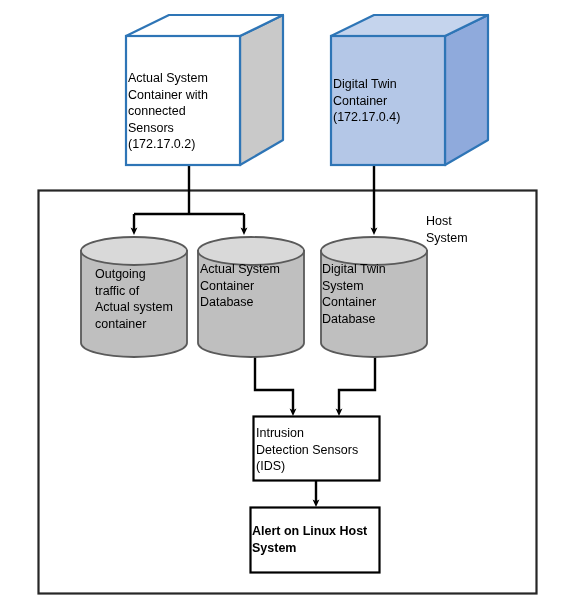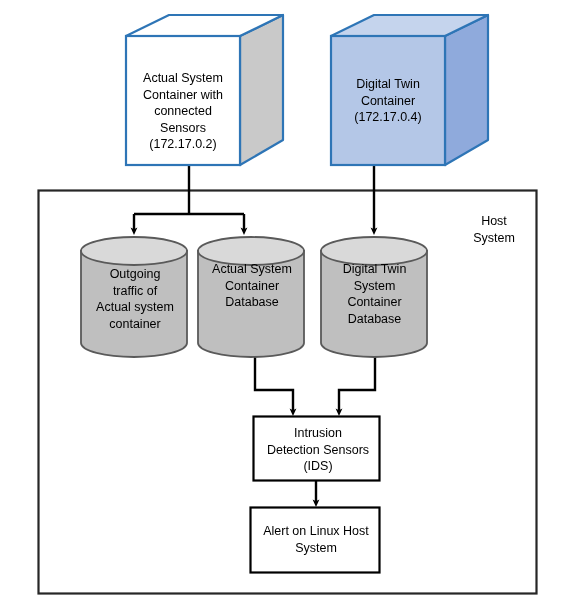--- a/index.html
+++ b/index.html
@@ -21,66 +21,68 @@
   }
   #vec {
     position: absolute;
     left: 0;
     top: 0;
     width: 581px;
     height: 599px;
   }
   .lbl {
     position: absolute;
-    text-align: center;
+    text-align: left;
     line-height: 1.32;
     font-size: 12.5px;
     color: #000000;
     white-space: pre-line;
     pointer-events: none;
   }
   .lbl-cube-actual {
     left: 128px;
     top: 70px;
     width: 110px;
   }
   .lbl-cube-twin {
     left: 333px;
     top: 76px;
     width: 110px;
   }
   .lbl-cyl-outgoing {
     left: 83px;
     top: 266px;
     width: 104px;
+    padding-left: 12px;
   }
   .lbl-cyl-actualdb {
     left: 200px;
     top: 261px;
     width: 104px;
   }
   .lbl-cyl-twindb {
     left: 322px;
     top: 261px;
     width: 105px;
   }
   .lbl-host {
-    left: 456px;
+    left: 426px;
     top: 213px;
     width: 76px;
   }
   .lbl-ids {
     left: 256px;
     top: 425px;
     width: 124px;
   }
   .lbl-alert {
     left: 252px;
     top: 523px;
     width: 128px;
+    font-weight: bold;
   }
 </style>
 </head>
 <body>
 
 <div id="diagram">
 
   <svg id="vec" viewBox="0 0 581 599">
     <defs>
       <marker id="ah" markerWidth="9" markerHeight="9" refX="4.2" refY="4.2" orient="auto" markerUnits="userSpaceOnUse">

